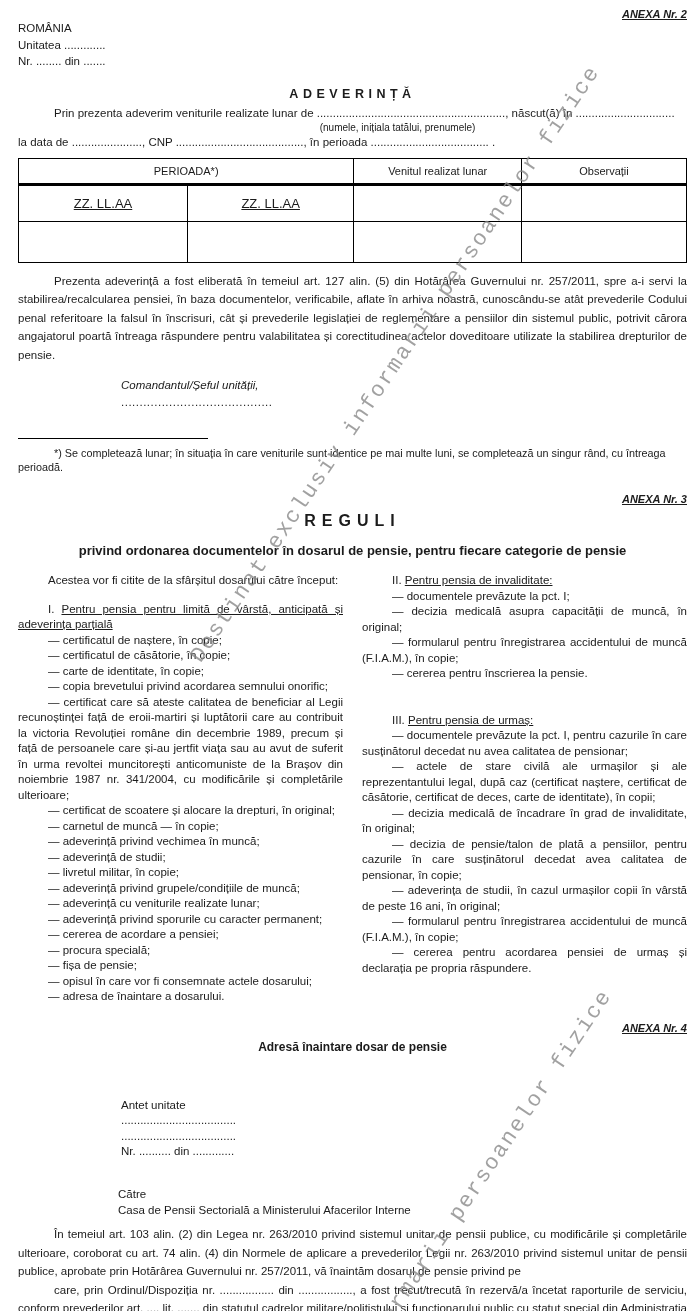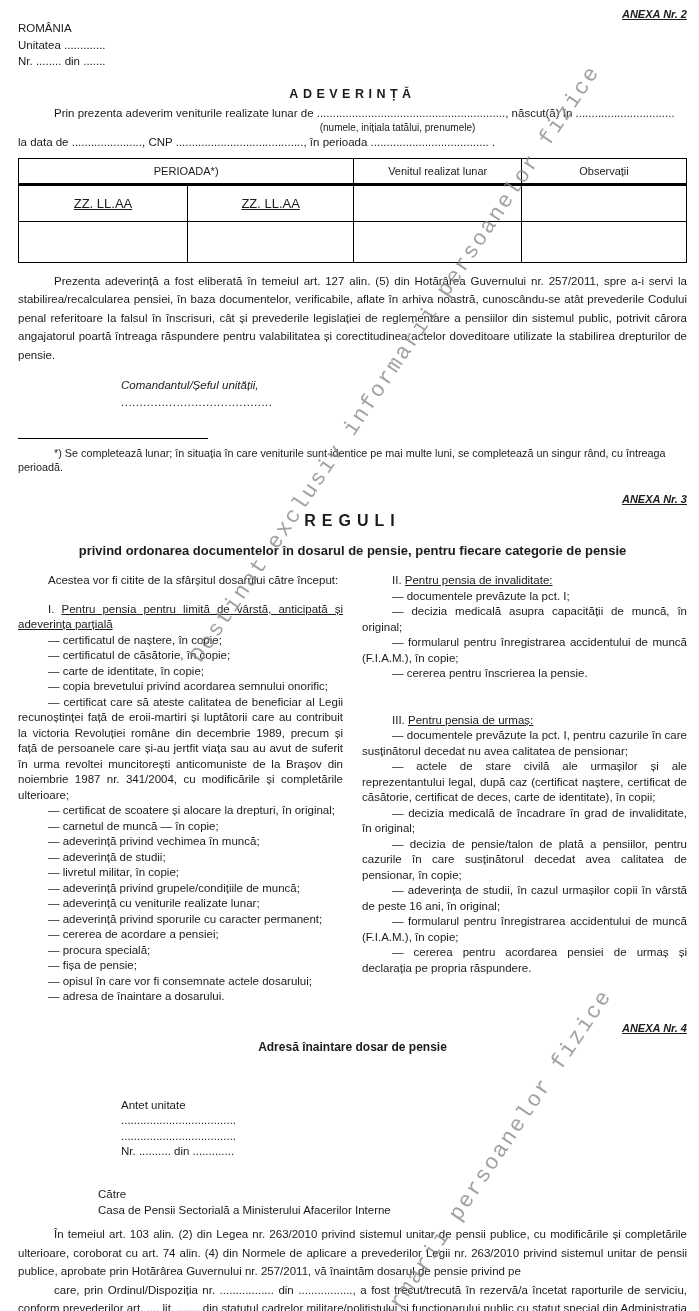--- a/index.html
+++ b/index.html
@@ -56,21 +56,21 @@
   .col-intro { text-indent:30px; }
   .sec-heading { text-indent:30px; margin-top:13px; }
   .sec-heading.first-right { margin-top:0; }
   .sec-heading.gap { margin-top:31px; }
   .u { text-decoration:underline; }
   .item { text-indent:30px; }
 
   .a4-label { margin-top:17px; }
   .a4-title { text-align:center; font-weight:bold; font-size:12px; margin-top:6px; }
   .antet { margin-top:44px; margin-left:103px; line-height:15.5px; }
-  .catre { margin-top:26px; margin-left:80px; line-height:16px; }
+  .catre { margin-top:26px; margin-left:100px; line-height:16px; }
   .a4-body { margin-top:7px; }
   .a4-body .p1 { text-align:justify; text-indent:36px; line-height:18.6px; }
   .a4-body .p2 { text-indent:36px; line-height:18.6px; }
   .a4-body .p3 { text-align:justify; text-indent:36px; line-height:18.6px; }
 </style>
 </head>
 <body>
 
 <div class="page">
 

